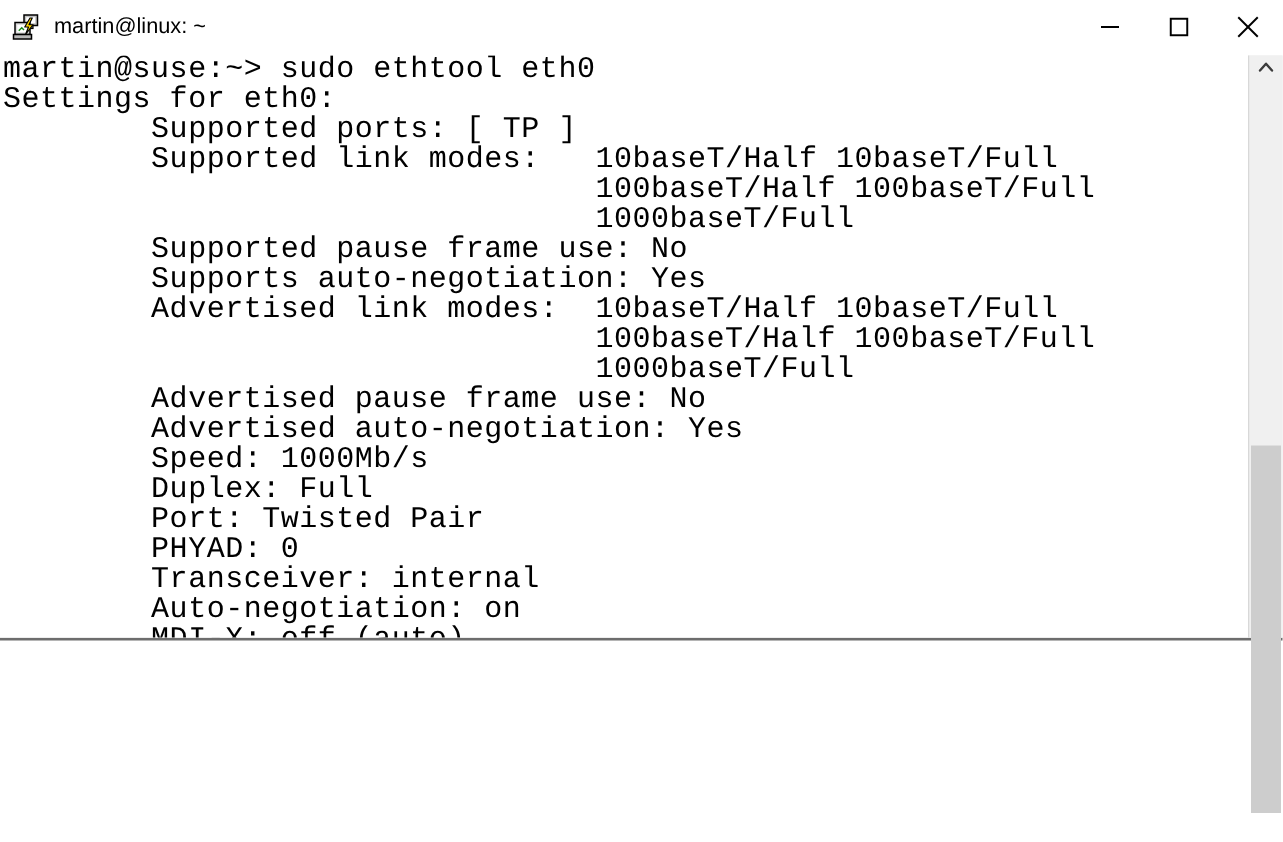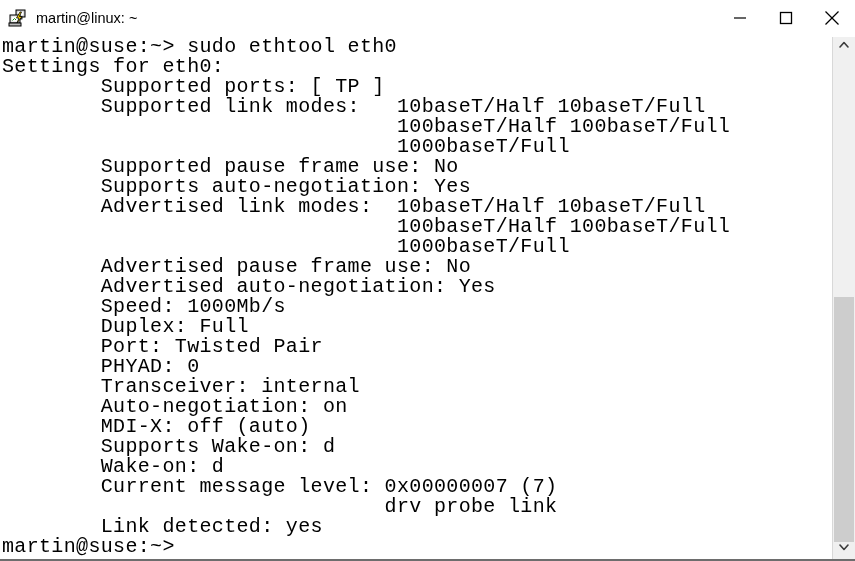--- a/index.html
+++ b/index.html
@@ -10,21 +10,21 @@
   body {
     width: 855px;
     height: 561px;
     overflow: hidden;
     font-family: "Liberation Sans", sans-serif;
   }
 
   #window {
     position: relative;
     width: 855px;
-    height: 561px;
+    height: 427px;
     background: #ffffff;
     box-sizing: border-box;
     display: flex;
     flex-direction: column;
   }
 
   
   #titlebar {
     position: relative;
     height: 36px;

